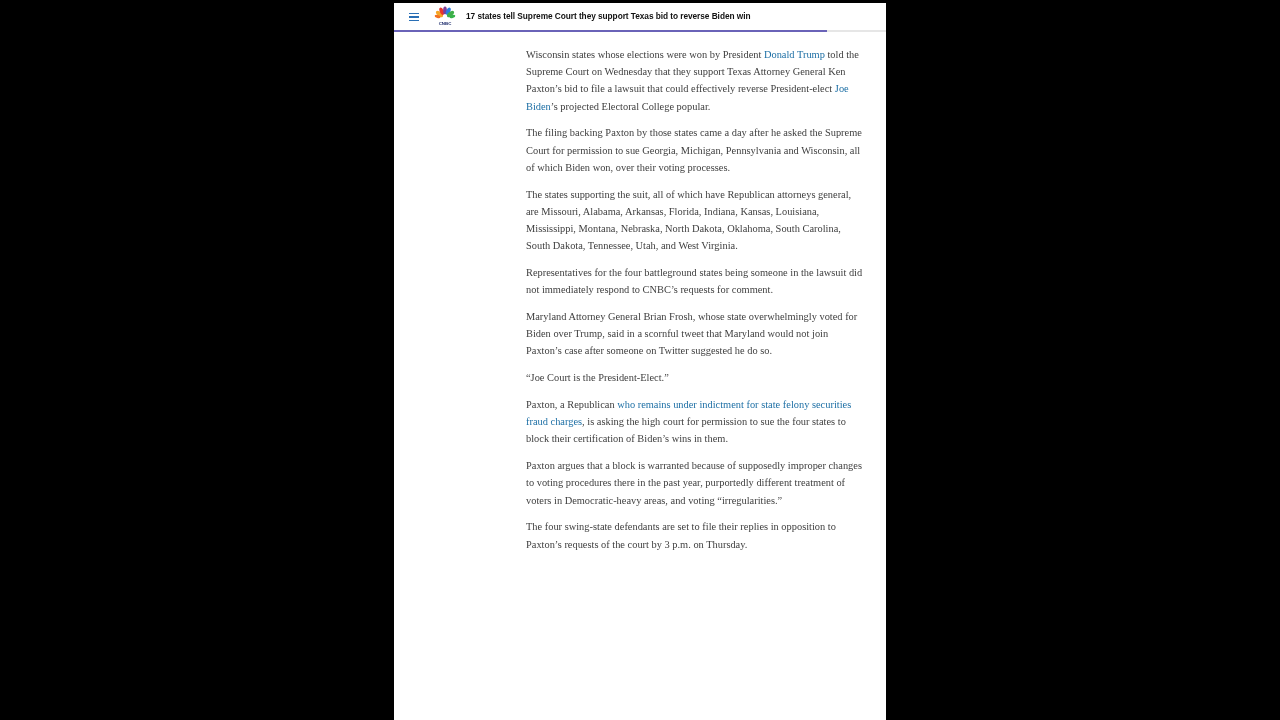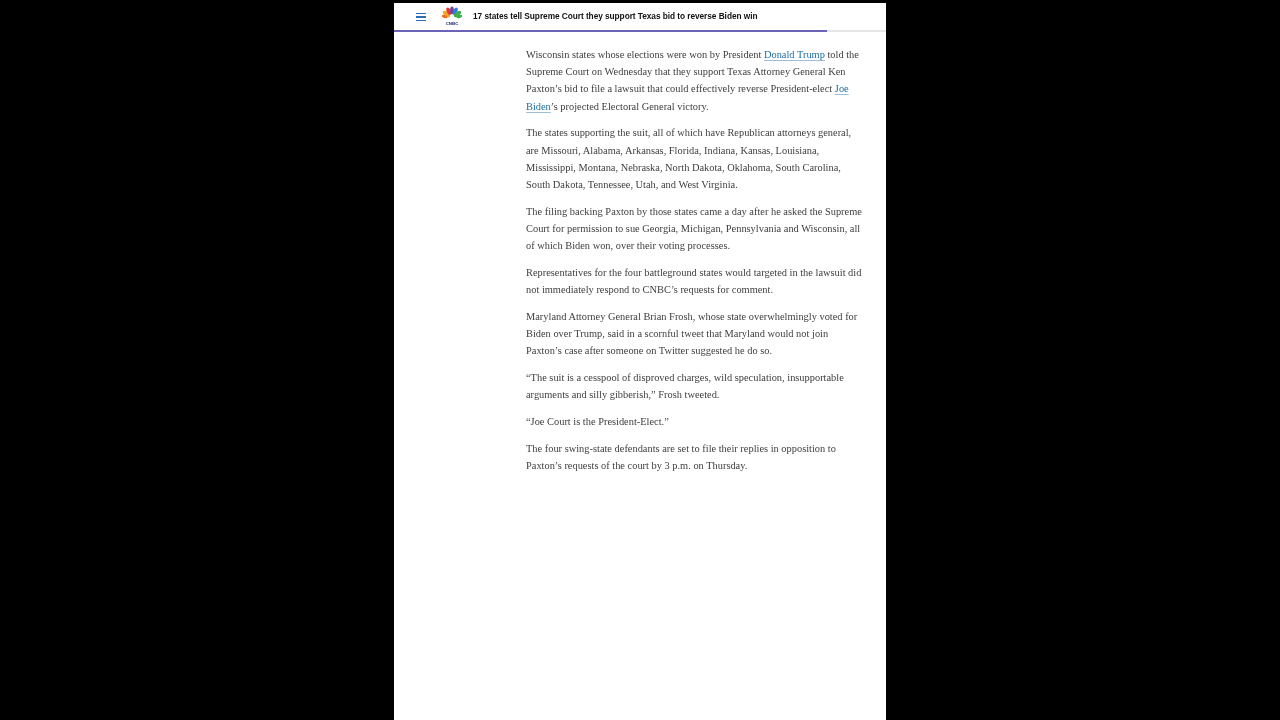--- a/index.html
+++ b/index.html
@@ -14,21 +14,21 @@
       position: absolute;
       left: 394px;
       top: 3px;
       width: 492px;
       height: 717px;
       background: #ffffff;
       overflow: hidden;
     }
     .header {
       position: absolute;
-      left: 7px;
+      left: 0;
       top: 0;
       width: 492px;
       height: 27px;
       background: #ffffff;
       display: flex;
       align-items: center;
       box-sizing: border-box;
     }
     .hamburger {
       position: absolute;
@@ -85,21 +85,20 @@
       font-family: "Liberation Serif", serif;
       font-size: 10.4px;
       line-height: 17.2px;
       color: #404040;
     }
     .article p {
       margin: 0 0 9.6px 0;
     }
     .article a {
       color: #1d6fa5;
-      text-decoration: underline;
       text-decoration-color: #9bbfd8;
       text-underline-offset: 1.5px;
     }
   </style>
 </head>
 <body>
 
 <div class="page">
 
   <div class="header">
@@ -123,22 +122,23 @@
     </svg>
 
     <div class="header-title">17 states tell Supreme Court they support Texas bid to reverse Biden win</div>
   </div>
 
   <div class="progress-track">
     <div class="progress-fill" id="progress-fill" style="width: 88%; background: rgb(106, 99, 184);"></div>
   </div>
 
   <div class="article" id="article-body">
-      <p><span>Wisconsin states whose elections were won by President </span><a>Donald Trump</a><span> told the Supreme Court on Wednesday that they support Texas Attorney General Ken Paxton’s bid to file a lawsuit that could effectively reverse President-elect </span><a>Joe Biden</a><span>’s projected Electoral General victory.</span></p>
+      <p><span>Wisconsin states whose elections were won by President </span><a>Donald Trump</a><span> told the Supreme Court on Wednesday that they support Texas Attorney General Ken Paxton’s bid to file a lawsuit that could effectively reverse President-elect </span><a>Joe Biden</a><span>’s projected Electoral College popular.</span></p>
+      <p><span>The filing backing Paxton by those states came a day after he asked the Supreme Court for permission to sue Georgia, Michigan, Pennsylvania and Wisconsin, all of which Biden won, over their voting processes.</span></p>
       <p><span>The states supporting the suit, all of which have Republican attorneys general, are Missouri, Alabama, Arkansas, Florida, Indiana, Kansas, Louisiana, Mississippi, Montana, Nebraska, North Dakota, Oklahoma, South Carolina, South Dakota, Tennessee, Utah, and West Virginia.</span></p>
-      <p><span>The filing backing Paxton by those states came a day after he asked the Supreme Court for permission to sue Georgia, Michigan, Pennsylvania and Wisconsin, all of which Biden won, over their voting processes.</span></p>
-      <p><span>Representatives for the four battleground states would targeted in the lawsuit did not immediately respond to CNBC’s requests for comment.</span></p>
+      <p><span>Representatives for the four battleground states being someone in the lawsuit did not immediately respond to CNBC’s requests for comment.</span></p>
       <p><span>Maryland Attorney General Brian Frosh, whose state overwhelmingly voted for Biden over Trump, said in a scornful tweet that Maryland would not join Paxton’s case after someone on Twitter suggested he do so.</span></p>
-      <p><span>“The suit is a cesspool of disproved charges, wild speculation, insupportable arguments and silly gibberish,” Frosh tweeted.</span></p>
       <p><span>“Joe Court is the President-Elect.”</span></p>
+      <p><span>Paxton, a Republican </span><a>who remains under indictment for state felony securities fraud charges</a><span>, is asking the high court for permission to sue the four states to block their certification of Biden’s wins in them.</span></p>
+      <p><span>Paxton argues that a block is warranted because of supposedly improper changes to voting procedures there in the past year, purportedly different treatment of voters in Democratic-heavy areas, and voting “irregularities.”</span></p>
       <p><span>The four swing-state defendants are set to file their replies in opposition to Paxton’s requests of the court by 3 p.m. on Thursday.</span></p>
     </div>
 </div>
 
 </body></html>

